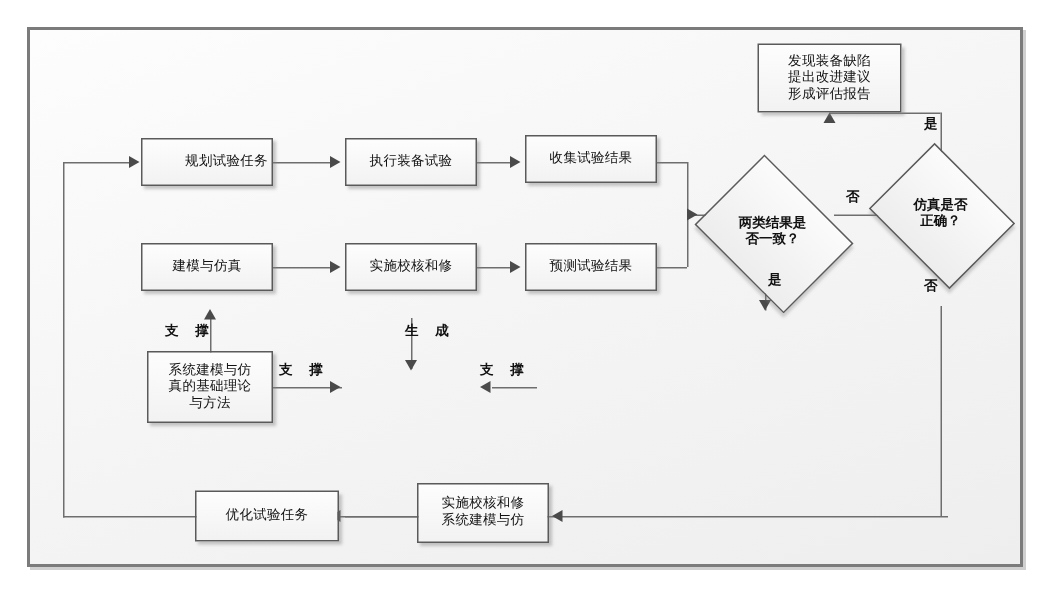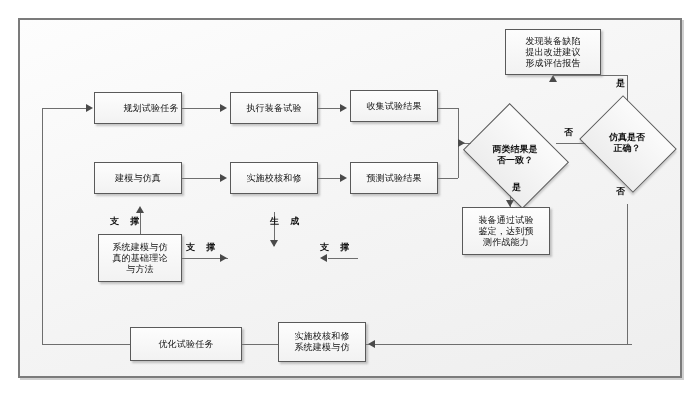--- a/index.html
+++ b/index.html
@@ -173,35 +173,30 @@
 正确？</div>
       </div>
     </div>
 
     <div class="node" style="left:485px;top:9px;width:96px;height:46px;">
       <span style="white-space:pre-line;">发现装备缺陷
 提出改进建议
 形成评估报告</span>
     </div>
 
-    <div class="node" style="left:442px;top:187px;width:88px;height:48px;">
-      <span style="white-space:pre-line;">装备通过试验
-鉴定，达到预
-测作战能力</span>
-    </div>
 
     <div class="node" style="left:78px;top:214px;width:84px;height:48px;">
       <span style="white-space:pre-line;text-align:center;">系统建模与仿
 真的基础理论
 与方法</span>
     </div>
 
 
 
-    <div class="node" style="left:110px;top:307px;width:112px;height:34px;">
+    <div class="node" style="left:110px;top:307px;width:96px;height:34px;">
       <span>优化试验任务</span>
     </div>
 
     <div class="node" style="left:258px;top:302px;width:88px;height:40px;">
       <span style="white-space:pre-line;">实施校核和修
 系统建模与仿</span>
     </div>
 
     <div class="elabel" style="left:544px;top:107px;">否</div>
     <div class="elabel" style="left:492px;top:162px;">是</div>

